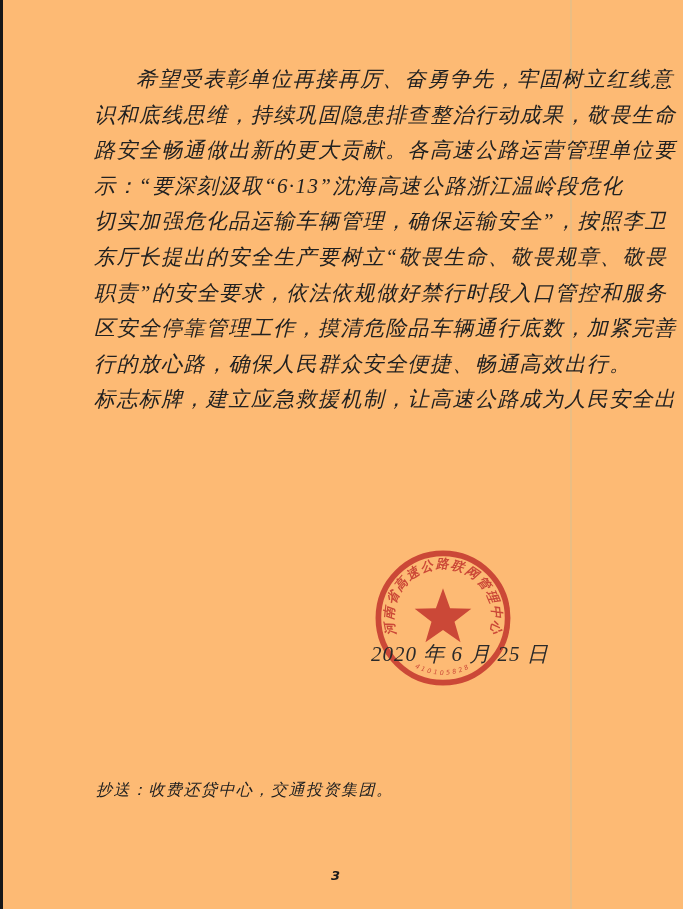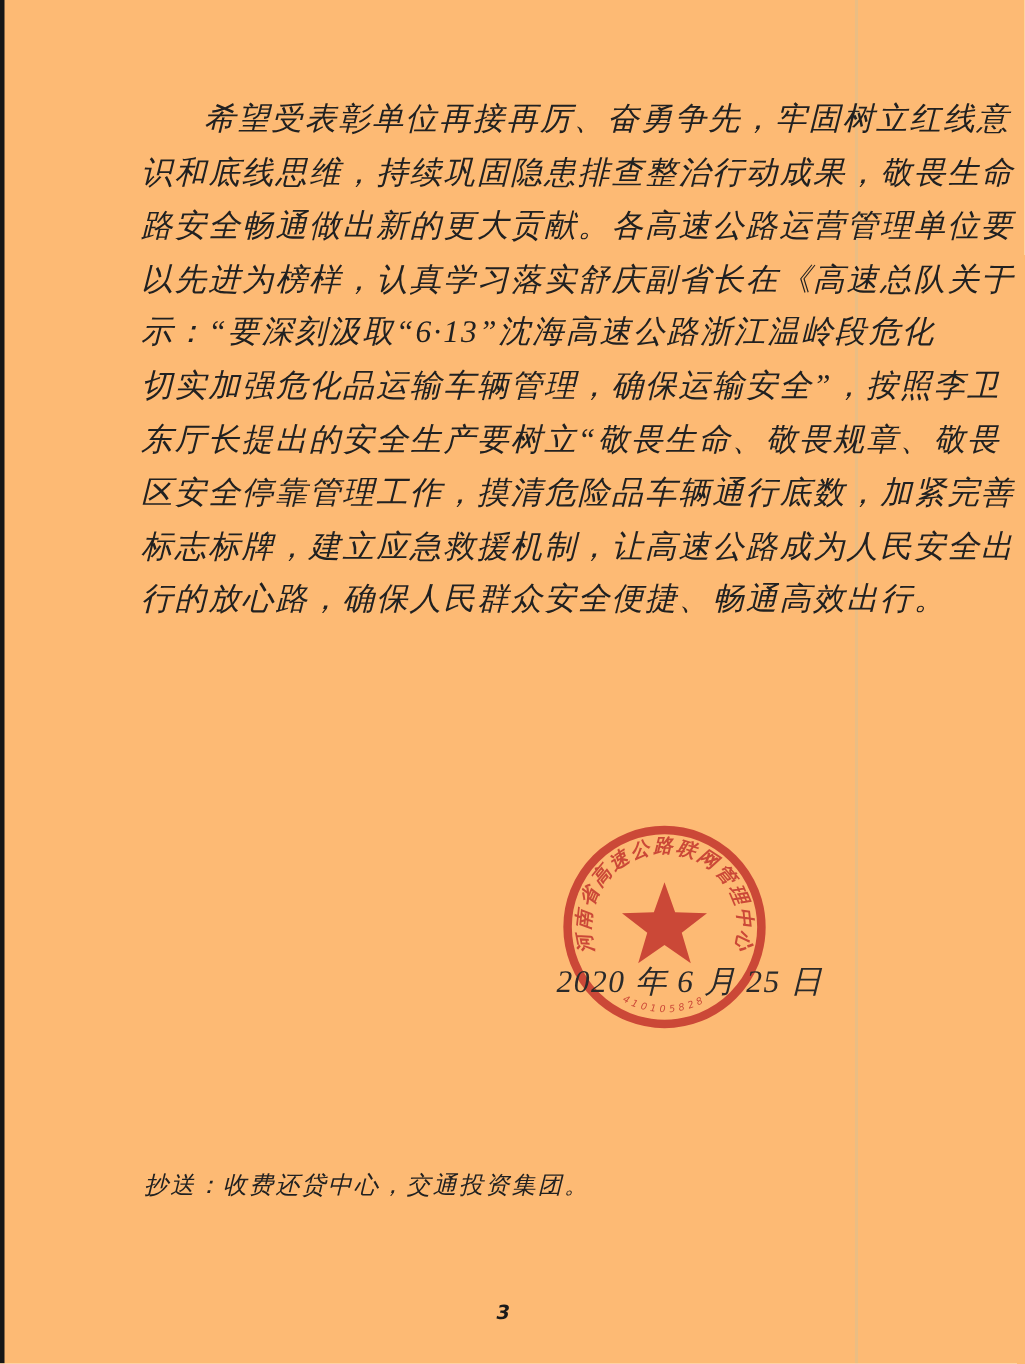--- a/index.html
+++ b/index.html
@@ -44,27 +44,27 @@
 
 <div class="page">
 
   <div class="edge-strip"></div>
   <div class="scan-line"></div>
 
   <div class="body-text">
       <div class="line">希望受表彰单位再接再厉、奋勇争先，牢固树立红线意</div>
       <div class="line">识和底线思维，持续巩固隐患排查整治行动成果，敬畏生命</div>
       <div class="line">路安全畅通做出新的更大贡献。各高速公路运营管理单位要</div>
-      <div class="line">以先进为榜样，认真学习落实舒庆副省长在《高速总队关于</div>
       <div class="line">示：“要深刻汲取“6·13”沈海高速公路浙江温岭段危化</div>
       <div class="line">切实加强危化品运输车辆管理，确保运输安全”，按照李卫</div>
       <div class="line">东厅长提出的安全生产要树立“敬畏生命、敬畏规章、敬畏</div>
+      <div class="line">职责”的安全要求，依法依规做好禁行时段入口管控和服务</div>
       <div class="line">区安全停靠管理工作，摸清危险品车辆通行底数，加紧完善</div>
+      <div class="line">行的放心路，确保人民群众安全便捷、畅通高效出行。</div>
       <div class="line">标志标牌，建立应急救援机制，让高速公路成为人民安全出</div>
-      <div class="line">行的放心路，确保人民群众安全便捷、畅通高效出行。</div>
     </div>
 
   <svg class="seal" viewBox="0 0 200 200" xmlns="http://www.w3.org/2000/svg" style="color: rgb(197, 57, 47);">
     <defs>
       <path id="sealArcTop" d="M 34.2 123.9 A 70 70 0 1 1 165.8 123.9" fill="none"></path>
       <path id="sealArcBottom" d="M 38.7 151.4 A 80 80 0 0 0 161.3 151.4" fill="none"></path>
     </defs>
     <circle cx="100" cy="100" r="91" fill="none" stroke="currentColor" stroke-width="8"></circle>
     <polygon fill="currentColor" points="100,58 110,86.2 139.9,87 116.2,105.3 124.7,134 100,117 75.3,134 83.8,105.3 60.1,87 90,86.2"></polygon>
     <text class="seal-org" fill="currentColor" text-anchor="middle">

